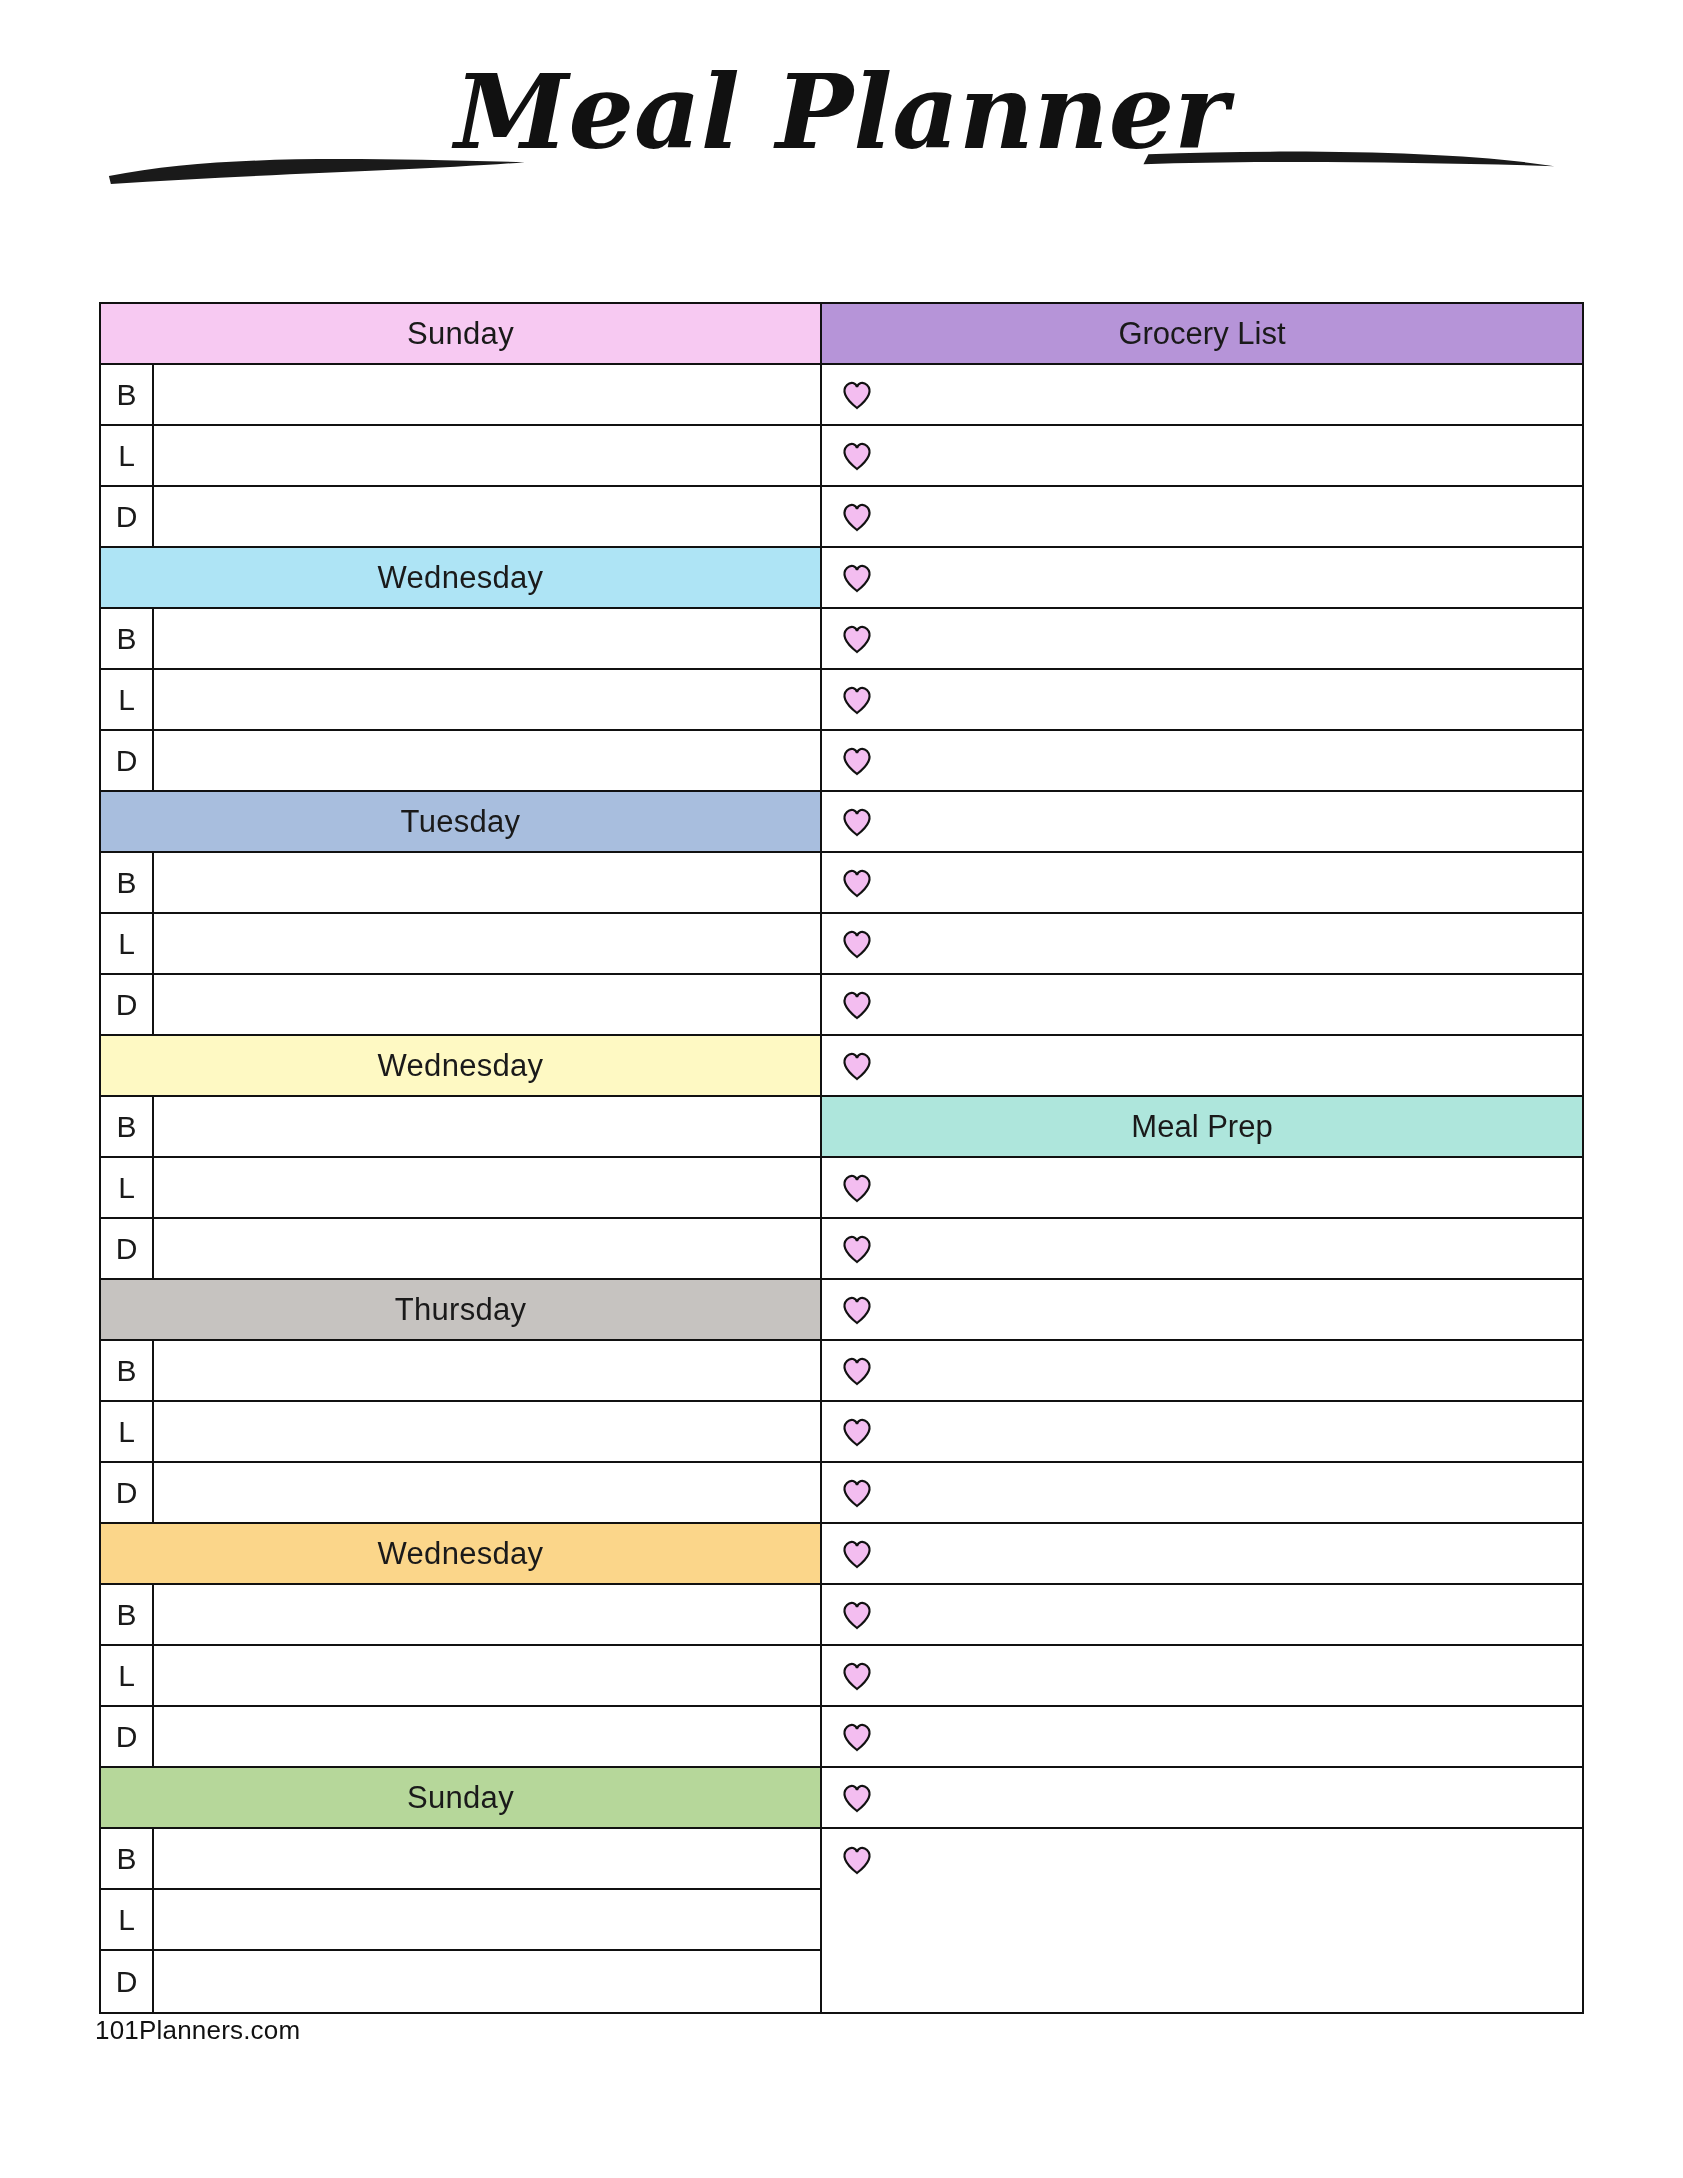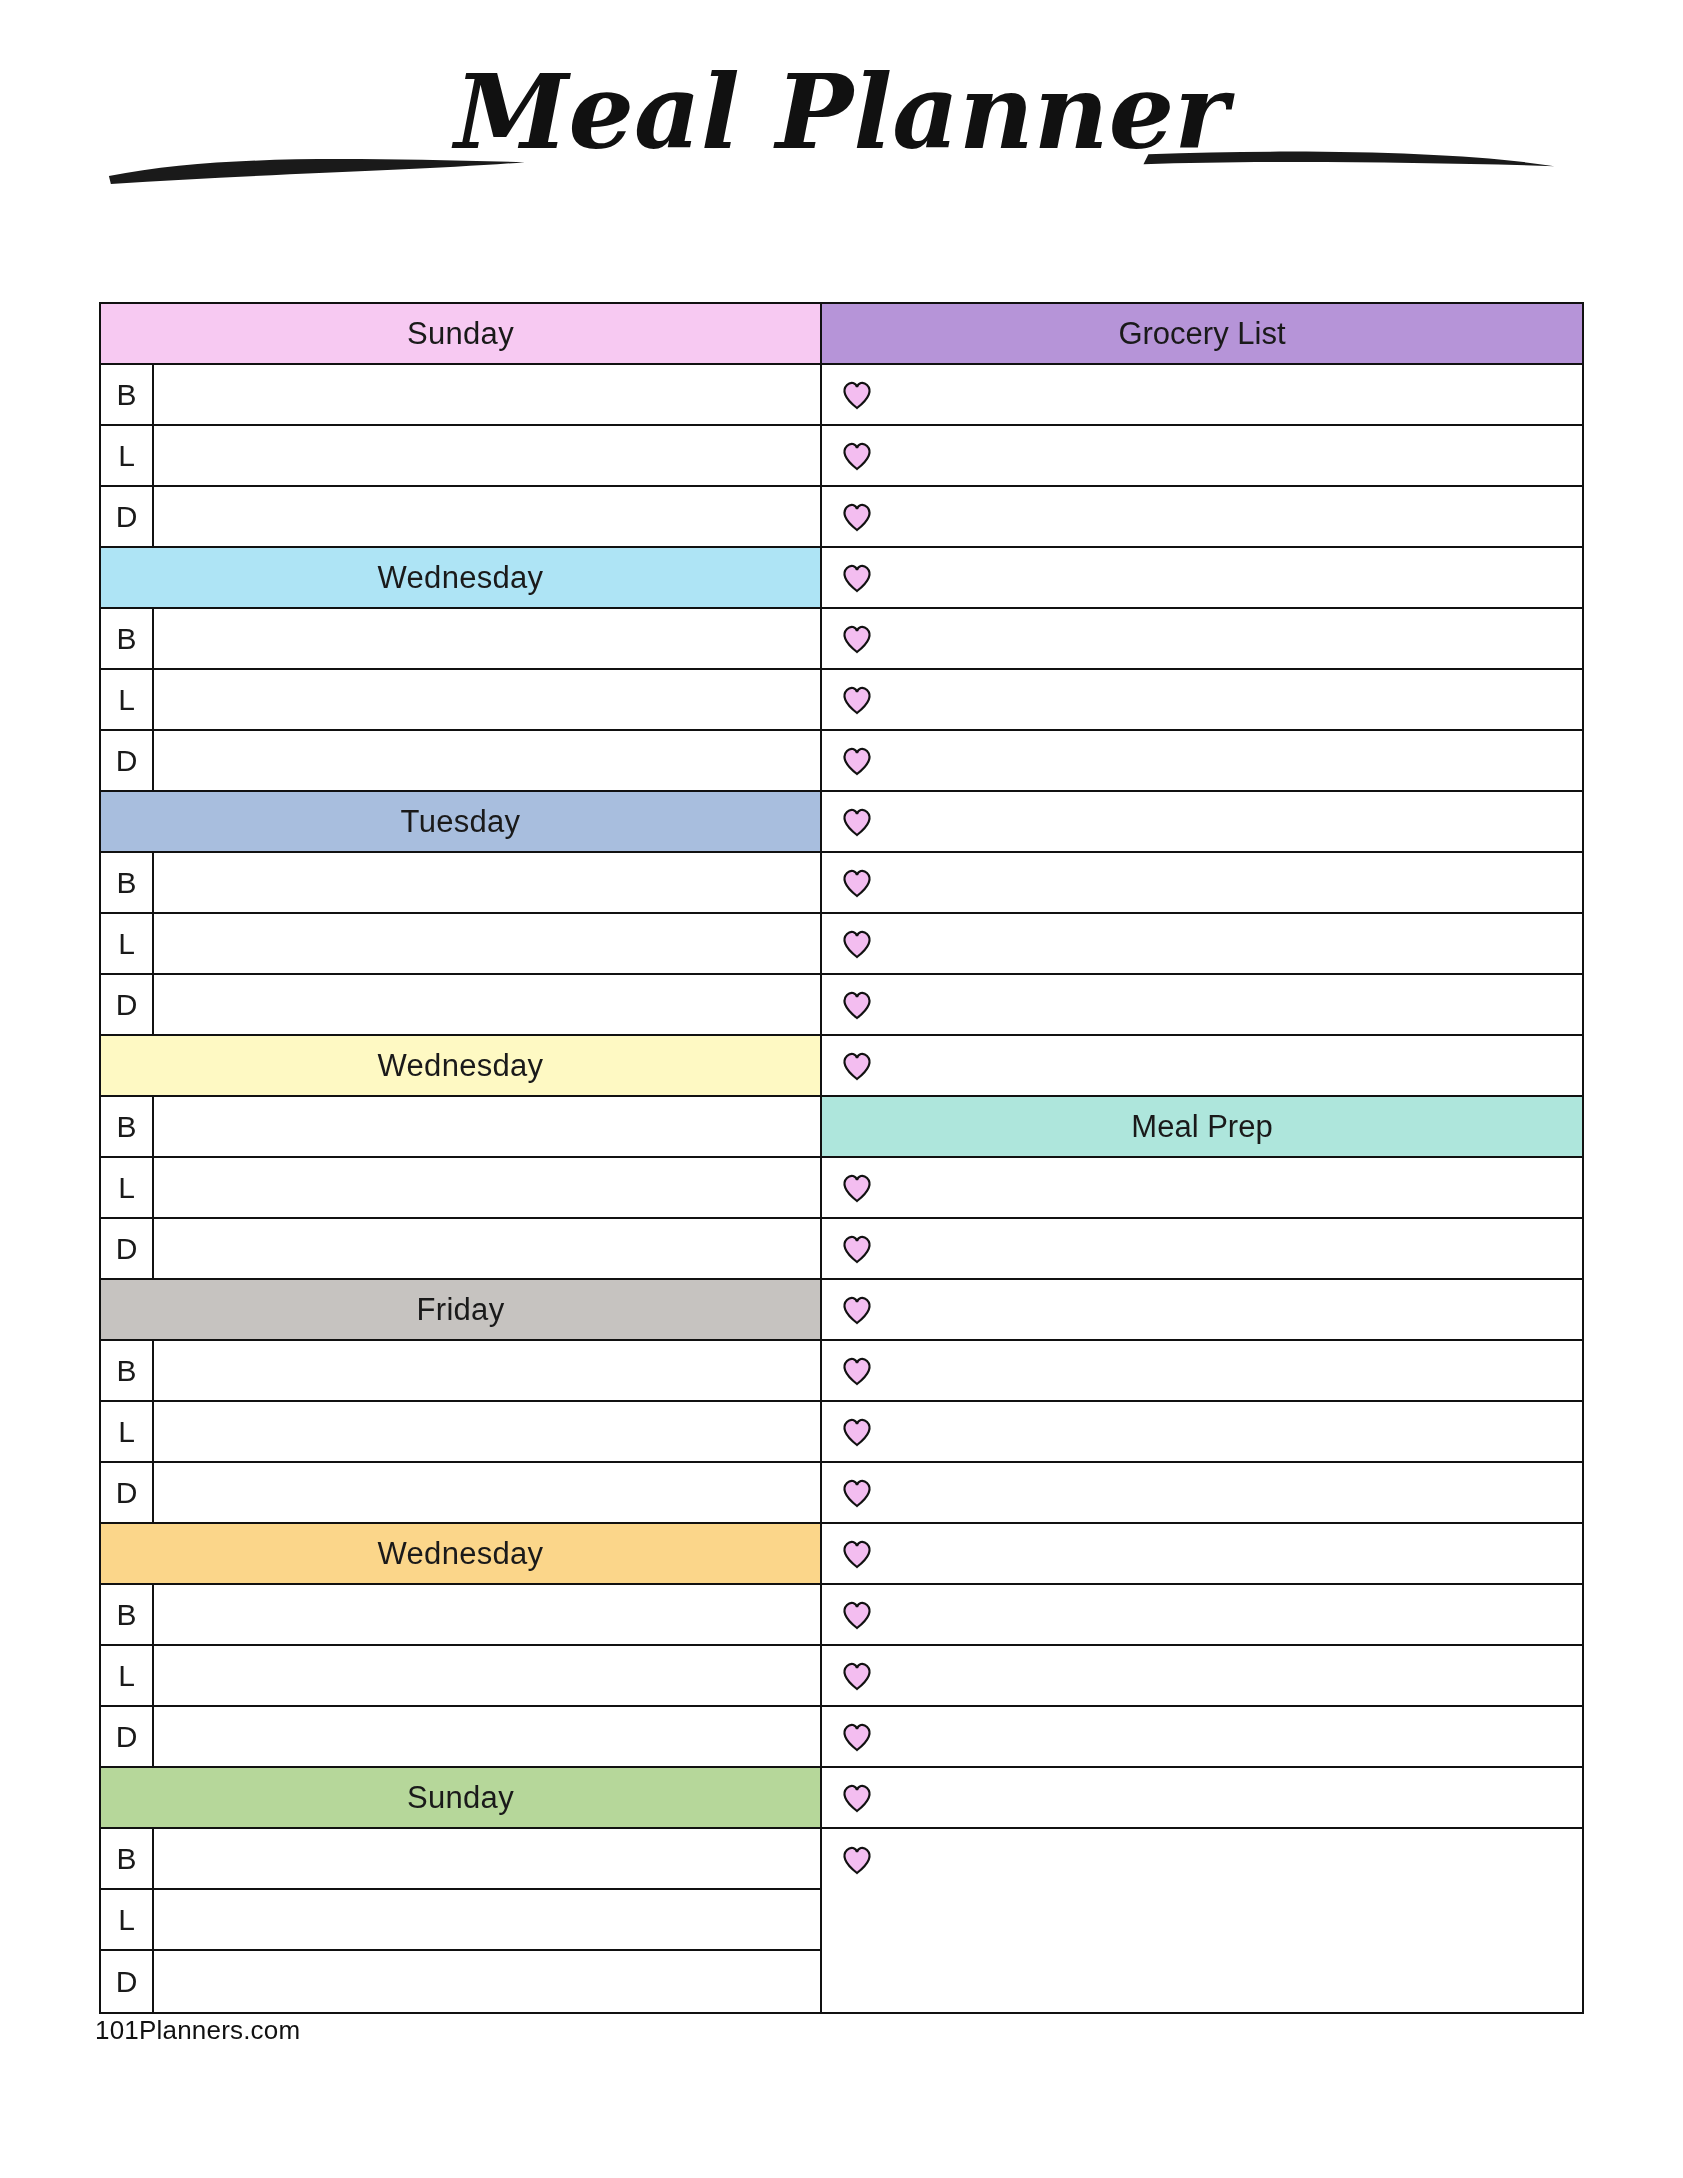--- a/index.html
+++ b/index.html
@@ -205,21 +205,21 @@
       <div class="row meal-row">
         <div class="meal-letter">L</div>
         <div class="meal-line"></div>
       </div>
       <div class="row meal-row">
         <div class="meal-letter">D</div>
         <div class="meal-line"></div>
       </div>
 
       <div class="row day-head" style="background:#c6c3c0">
-        <span>Friday</span>
+        <span>Thursday</span>
       </div>
       <div class="row meal-row">
         <div class="meal-letter">B</div>
         <div class="meal-line"></div>
       </div>
       <div class="row meal-row">
         <div class="meal-letter">L</div>
         <div class="meal-line"></div>
       </div>
       <div class="row meal-row">

